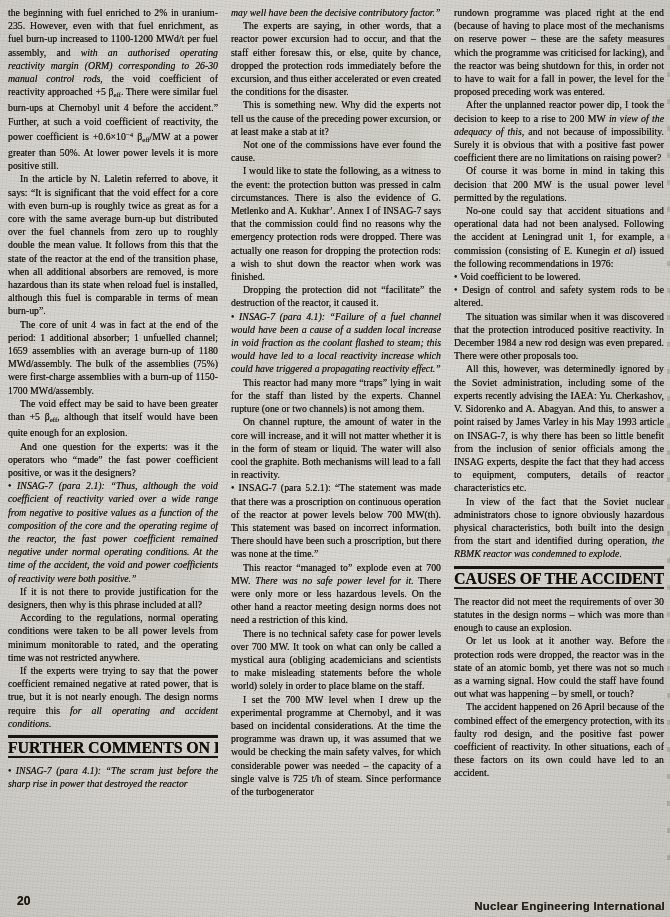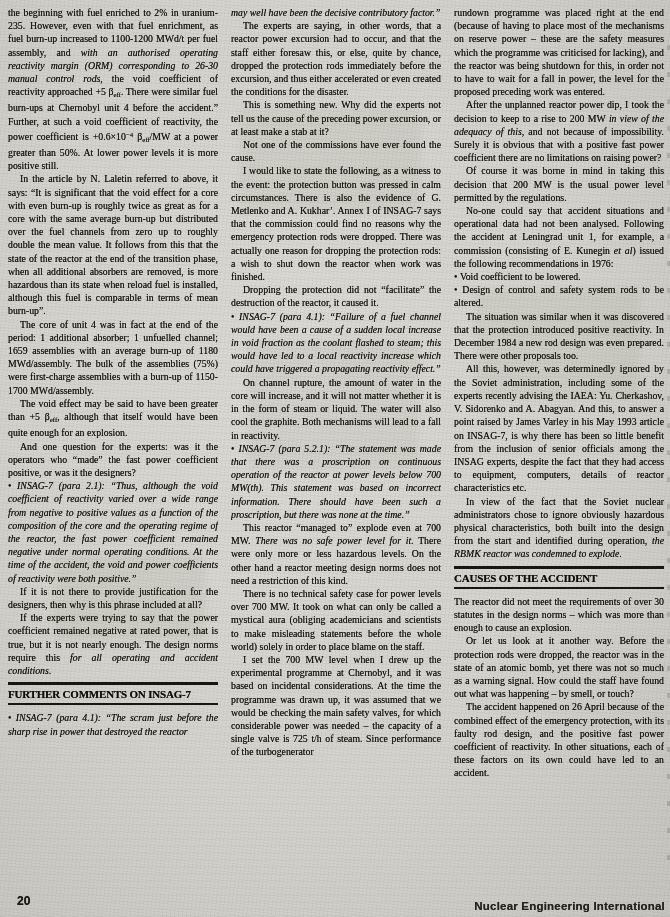--- a/index.html
+++ b/index.html
@@ -28,21 +28,21 @@
   #col-1 { left:8px; }
   #col-2 { left:231px; }
   #col-3 { left:454px; }
 
   .col p { margin:0; }
   .col p.indent { text-indent:12px; }
   .col p.bullet { text-indent:0; }
 
   .heading {
     font-family:"Liberation Serif", serif; font-weight:bold;
-    font-size:11px; letter-spacing:-0.2px; white-space:nowrap;
+    font-size:16px; letter-spacing:-0.2px; white-space:nowrap;
     color:#110e09;
     border-top:3px solid #191510; border-bottom:2px solid #191510;
     padding:3px 0 2px; margin:5px 0 6px;
   }
 
   sub { font-size:6.8px; vertical-align:-2px; }
   sup { font-size:6.8px; vertical-align:3px; }
 
   .page-number {
     position:absolute; left:9px; bottom:9px;
@@ -81,34 +81,36 @@
   <div class="edge-marks"></div>
 
   <div class="col" id="col-1">
       <p class=""><span>the beginning with fuel enriched to 2% in uranium-235. However, even with that fuel enrichment, as fuel burn-up increased to 1100-1200 MWd/t per fuel assembly, and </span><span style="font-style: italic;">with an authorised operating reactivity margin (ORM) corresponding to 26-30 manual control rods</span><span>, the void coefficient of reactivity approached +5 β</span><sub>eff</sub><span>. There were similar fuel burn-ups at Chernobyl unit 4 before the accident.” Further, at such a void coefficient of reactivity, the power coefficient is +0.6×10</span><sup>−4</sup><span> β</span><sub>eff</sub><span>/MW at a power greater than 50%. At lower power levels it is more positive still.</span></p>
       <p class="indent"><span>In the article by N. Laletin referred to above, it says: “It is significant that the void effect for a core with even burn-up is roughly twice as great as for a core with the same average burn-up but distributed over the fuel channels from zero up to roughly double the mean value. It follows from this that the state of the reactor at the end of the transition phase, when all additional absorbers are removed, is more hazardous than its state when reload fuel is installed, although this fuel is comparable in terms of mean burn-up”.</span></p>
       <p class="indent"><span>The core of unit 4 was in fact at the end of the period: 1 additional absorber; 1 unfuelled channel; 1659 assemblies with an average burn-up of 1180 MWd/assembly. The bulk of the assemblies (75%) were first-charge assemblies with a burn-up of 1150-1700 MWd/assembly.</span></p>
       <p class="indent"><span>The void effect may be said to have been greater than +5 β</span><sub>eff</sub><span>, although that itself would have been quite enough for an explosion.</span></p>
       <p class="indent"><span>And one question for the experts: was it the operators who “made” the fast power coefficient positive, or was it the designers?</span></p>
       <p class=" bullet"><span>•&nbsp;</span><span style="font-style: italic;">INSAG-7 (para 2.1): “Thus, although the void coefficient of reactivity varied over a wide range from negative to positive values as a function of the composition of the core and the operating regime of the reactor, the fast power coefficient remained negative under normal operating conditions. At the time of the accident, the void and power coefficients of reactivity were both positive.”</span></p>
       <p class="indent"><span>If it is not there to provide justification for the designers, then why is this phrase included at all?</span></p>
+      <p class="indent"><span>According to the regulations, normal operating conditions were taken to be all power levels from minimum monitorable to rated, and the operating time was not restricted anywhere.</span></p>
       <p class="indent"><span>If the experts were trying to say that the power coefficient remained negative at rated power, that is true, but it is not nearly enough. The design norms require this </span><span style="font-style: italic;">for all operating and accident conditions</span><span>.</span></p>
       <div class="heading">FURTHER COMMENTS ON INSAG-7</div>
       <p class=" bullet"><span>•&nbsp;</span><span style="font-style: italic; margin-top: 36px;">INSAG-7 (para 4.1): “The scram just before the sharp rise in power that destroyed the reactor</span></p>
     </div>
   <div class="col" id="col-2">
       <p class=""><span style="font-style: italic;">may well have been the decisive contributory factor.”</span></p>
       <p class="indent"><span>The experts are saying, in other words, that a reactor power excursion had to occur, and that the staff either foresaw this, or else, quite by chance, dropped the protection rods immediately before the excursion, and thus either accelerated or even created the conditions for the disaster.</span></p>
       <p class="indent"><span>This is something new. Why did the experts not tell us the cause of the preceding power excursion, or at least make a stab at it?</span></p>
       <p class="indent"><span>Not one of the commissions have ever found the cause.</span></p>
       <p class="indent"><span>I would like to state the following, as a witness to the event: the protection button was pressed in calm circumstances. There is also the evidence of G. Metlenko and A. Kukhar’. Annex I of INSAG-7 says that the commission could find no reasons why the emergency protection rods were dropped. There was actually one reason for dropping the protection rods: a wish to shut down the reactor when work was finished.</span></p>
       <p class="indent"><span>Dropping the protection did not “facilitate” the destruction of the reactor, it caused it.</span></p>
       <p class=" bullet"><span>•&nbsp;</span><span style="font-style: italic;">INSAG-7 (para 4.1): “Failure of a fuel channel would have been a cause of a sudden local increase in void fraction as the coolant flashed to steam; this would have led to a local reactivity increase which could have triggered a propagating reactivity effect.”</span></p>
+      <p class="indent"><span>This reactor had many more “traps” lying in wait for the staff than listed by the experts. Channel rupture (one or two channels) is not among them.</span></p>
       <p class="indent"><span>On channel rupture, the amount of water in the core will increase, and it will not matter whether it is in the form of steam or liquid. The water will also cool the graphite. Both mechanisms will lead to a fall in reactivity.</span></p>
-      <p class=" bullet"><span>•&nbsp;</span><span style="font-style: italic;">INSAG-7 (para 5.2.1): “The statement was made that there was a proscription on continuous operation of the reactor at power levels below 700 MW(th). This statement was based on incorrect information. There should have been such a proscription, but there was none at the time.”</span></p>
+      <p class=" bullet"><span>•&nbsp;</span><span style="">INSAG-7 (para 5.2.1): “The statement was made that there was a proscription on continuous operation of the reactor at power levels below 700 MW(th). This statement was based on incorrect information. There should have been such a proscription, but there was none at the time.”</span></p>
       <p class="indent"><span>This reactor “managed to” explode even at 700 MW. </span><span style="font-style: italic;">There was no safe power level for it.</span><span> There were only more or less hazardous levels. On the other hand a reactor meeting design norms does not need a restriction of this kind.</span></p>
       <p class="indent"><span>There is no technical safety case for power levels over 700 MW. It took on what can only be called a mystical aura (obliging academicians and scientists to make misleading statements before the whole world) solely in order to place blame on the staff.</span></p>
       <p class="indent"><span>I set the 700 MW level when I drew up the experimental programme at Chernobyl, and it was based on incidental considerations. At the time the programme was drawn up, it was assumed that we would be checking the main safety valves, for which considerable power was needed – the capacity of a single valve is 725 t/h of steam. Since performance of the turbogenerator</span></p>
     </div>
   <div class="col" id="col-3">
       <p class=""><span>rundown programme was placed right at the end (because of having to place most of the mechanisms on reserve power – these are the safety measures which the programme was criticised for lacking), and the reactor was being shutdown for this, in order not to have to wait for a fall in power, the level for the proposed preceding work was entered.</span></p>
       <p class="indent"><span>After the unplanned reactor power dip, I took the decision to keep to a rise to 200 MW </span><span style="font-style: italic;">in view of the adequacy of this</span><span>, and not because of impossibility. Surely it is obvious that with a positive fast power coefficient there are no limitations on raising power?</span></p>
       <p class="indent"><span>Of course it was borne in mind in taking this decision that 200 MW is the usual power level permitted by the regulations.</span></p>
       <p class="indent"><span>No-one could say that accident situations and operational data had not been analysed. Following the accident at Leningrad unit 1, for example, a commission (consisting of E. Kunegin </span><span style="font-style: italic; font-family: Liberation Serif, serif;">et al</span><span>) issued the following recommendations in 1976:</span></p>
       <p class=" bullet"><span>•&nbsp;Void coefficient to be lowered.</span></p>

